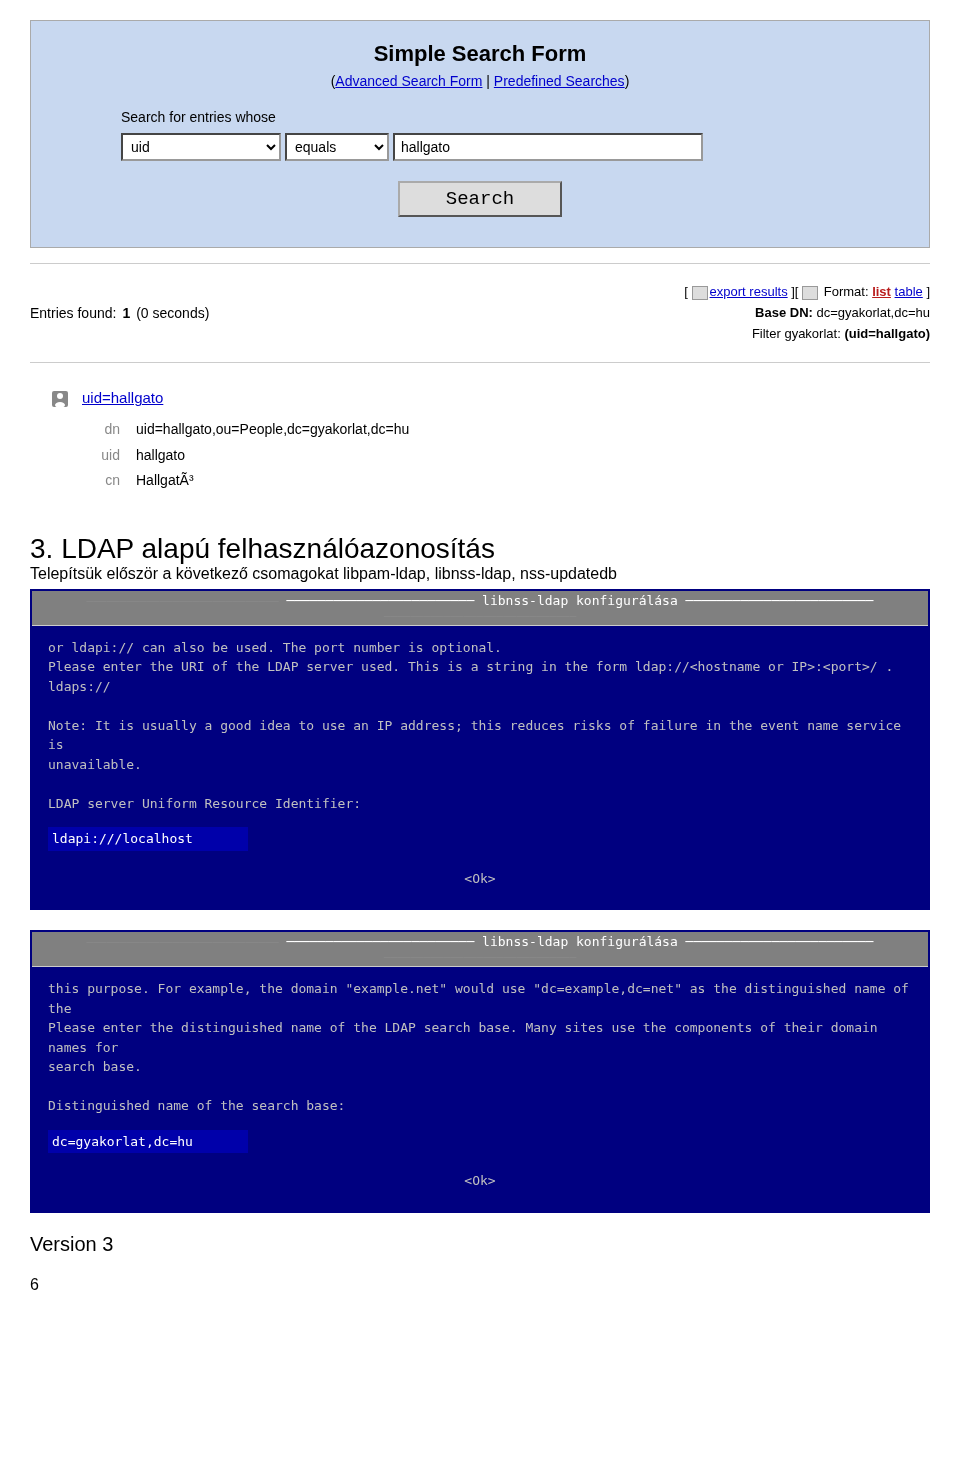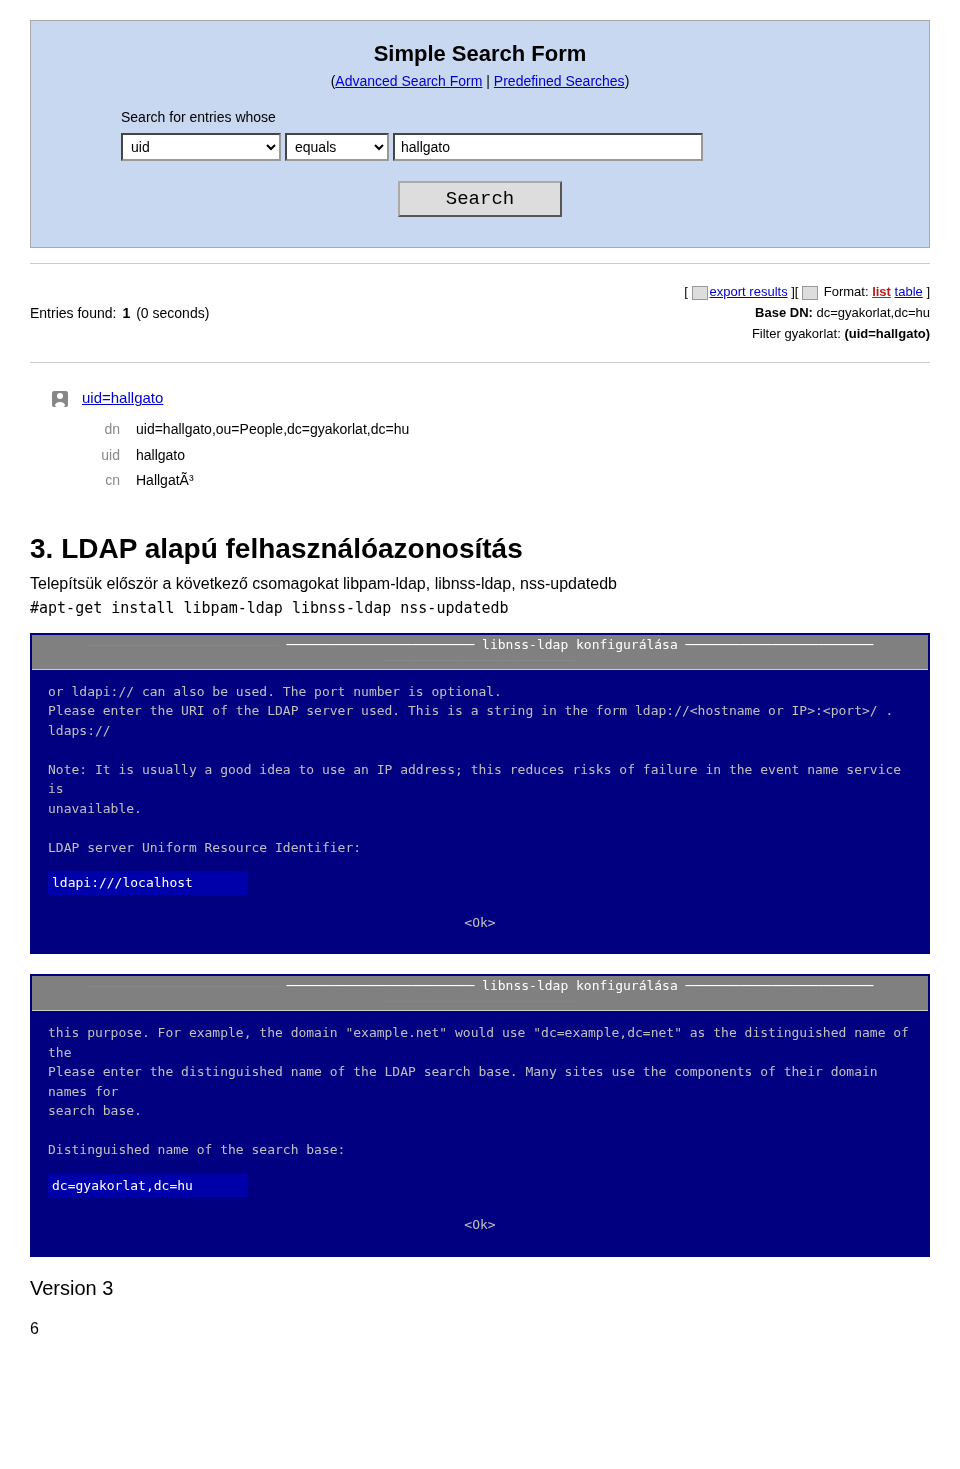--- a/index.html
+++ b/index.html
@@ -218,23 +218,22 @@
     }
 
     .attr-value {
       color: #000;
     }
 
     
     .section3-heading {
       font-family: Arial, sans-serif;
       font-size: 28px;
-      font-weight: bold;
+      font-weight: normal;
       margin-top: 30px;
-      margin-bottom: 10px;
     }
 
     .section3-text {
       font-family: Arial, sans-serif;
       font-size: 16px;
       margin-bottom: 6px;
     }
 
     .code-line {
       font-family: monospace;
@@ -396,21 +395,20 @@
     <div class="attr-row">
       <span class="attr-name">cn</span>
       <span class="attr-value">HallgatÃ³</span>
     </div>
   </div>
 </div>
 
 <div style="margin-top: 40px;">
   <div class="section3-heading">3. LDAP alapú felhasználóazonosítás</div>
   <div class="section3-text">Telepítsük először a következő csomagokat libpam-ldap, libnss-ldap, nss-updatedb</div>
-  <div class="code-line">#apt-get install libpam-ldap libnss-ldap nss-updatedb</div>
 </div>
 
 <div class="terminal-window">
   <div class="terminal-titlebar">
     ──────────────────────── <span>libnss-ldap konfigurálása</span> ────────────────────────
   </div>
   <div class="terminal-body">
     <div>or ldapi:// can also be used. The port number is optional.</div>
     <div>Please enter the URI of the LDAP server used. This is a string in the form ldap://&lt;hostname or IP&gt;:&lt;port&gt;/ . ldaps://</div>
     <br>

